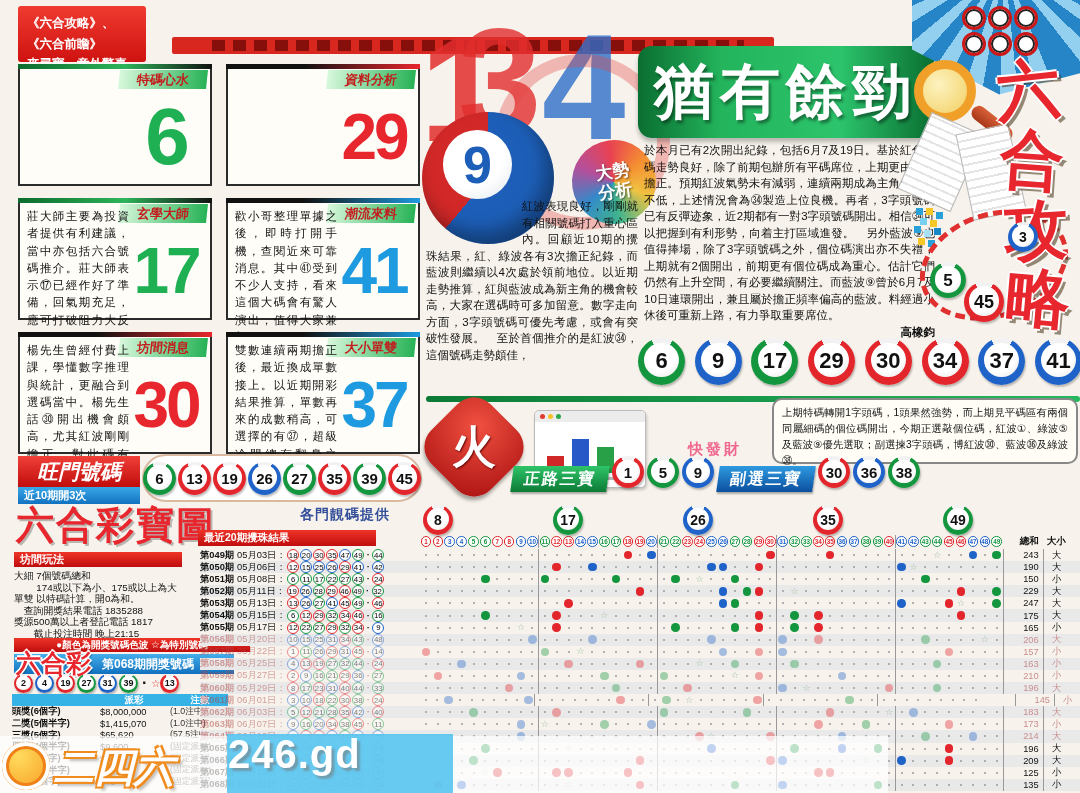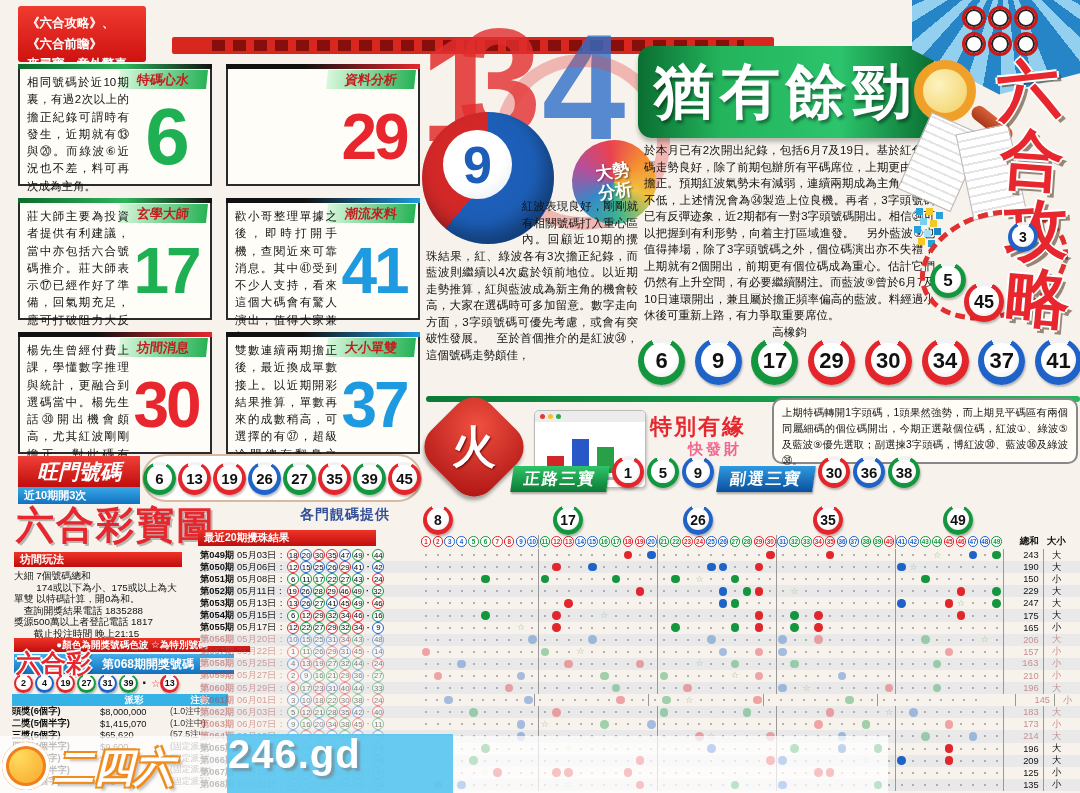--- a/index.html
+++ b/index.html
@@ -50,21 +50,21 @@
   #headline{left:638px;top:46px;width:296px;height:92px;border-radius:14px;
             background:linear-gradient(90deg,#0a6e31,#23b45c 28%,#2cc46c 68%,#0a6e31);
             display:flex;align-items:center;justify-content:center;box-shadow:0 4px 4px rgba(0,0,0,.25);}
   #headline span{color:#fff;font-weight:900;font-size:60px;letter-spacing:6px;text-shadow:2px 3px 3px rgba(0,0,0,.4);}
 
   
   .art{font-size:11.5px;line-height:1.44;text-align:justify;}
   #art-col1{left:426px;top:198px;width:212px;height:136px;}
   #art-col1 .float-spacer{float:left;width:96px;height:44px;}
   #art-colr{left:644px;top:142px;width:291px;height:194px;}
-  #art-author{display:block;text-align:center;font-weight:400;}
+  #art-author{display:block;text-align:right;font-weight:700;}
 
   
   #picks-note{left:424px;top:336px;width:208px;height:62px;border:2px solid #777;border-radius:10px;background:#fffdf6;
               padding:7px 9px;font-size:11.5px;line-height:1.5;}
   #picks-balls{left:638px;top:330px;width:444px;height:62px;display:flex;align-items:center;justify-content:space-between;}
   #green-bar{left:426px;top:396px;width:654px;height:6px;background:linear-gradient(90deg,#0c7a36,#25b85e);border-radius:3px;}
 
   
   #fire{left:424px;top:404px;width:100px;height:86px;display:flex;align-items:center;justify-content:center;}
   #fire .blob{width:84px;height:84px;border-radius:28%;transform:rotate(45deg);
@@ -187,21 +187,20 @@
     <div>來尋寶，意外驚喜伴隨您。</div>
   </div>
   <div class="abs" id="top-bar">
       <i></i>
     </div>
 
   <div class="abs" id="tips">
       <div class="tip" style="left: 0px; top: 0px;">
         <div class="tip-strip" style="background: linear-gradient(90deg, rgb(12, 107, 44), rgb(45, 180, 90) 55%, rgb(17, 17, 17) 100%);"></div>
         <div class="tip-label">特碼心水</div>
-        <div class="tip-text">相同號碼於近10期裏，有過2次以上的擔正紀錄可謂時有發生，近期就有⑬與⑳。而綠波⑥近況也不差，料可再次成為主角。</div>
         <div class="tip-num" style="color: rgb(31, 176, 84); font-size: 80px;">6</div>
       </div>
       <div class="tip" style="left: 208px; top: 0px;">
         <div class="tip-strip" style="background: linear-gradient(90deg, rgb(17, 17, 17) 40%, rgb(232, 38, 45));"></div>
         <div class="tip-label">資料分析</div>
         <div class="tip-num" style="color: rgb(232, 38, 45); font-size: 64px;">29</div>
       </div>
       <div class="tip" style="left: 0px; top: 134px;">
         <div class="tip-strip" style="background: linear-gradient(90deg, rgb(12, 107, 44), rgb(45, 180, 90) 55%, rgb(17, 17, 17) 100%);"></div>
         <div class="tip-label">玄學大師</div>
@@ -342,21 +341,20 @@
       <span class="bar" style="height:17px;background:#d02828;"></span>
       <span class="bar" style="height:34px;background:#2858c8;"></span>
       <span class="bar" style="height:26px;background:#28a048;"></span>
     </div>
     <div class="base">
         <i></i>
         <i></i>
         <i></i>
       </div>
   </div>
-  <div class="abs" id="sp-title">特別有緣</div>
   <div class="abs" id="sp-sub">快發財</div>
   <div class="abs" id="sp-text">上期特碼轉開1字頭碼，1頭果然強勢，而上期見平碼區有兩個同屬細碼的個位碼開出，今期正選敲個位碼，紅波①、綠波⑤及藍波⑨優先選取；副選揀3字頭碼，博紅波㉚、藍波㊱及綠波㊳。</div>
   <div class="abs trio-label" id="trio1-label">正路三寶</div>
   <div class="abs" id="trio1-balls">
       <span class="ball" style="height: 32px; width: 32px; background: conic-gradient(from -25deg, rgb(242, 242, 242) 0deg, rgb(242, 242, 242) 52deg, rgb(226, 38, 44) 52deg, rgb(226, 38, 44) 360deg);">
         <span class="ball-face"></span>
         <span class="ball-num" style="font-size: 15px;">1</span>
       </span>
       <span class="ball" style="height: 32px; width: 32px; background: conic-gradient(from -25deg, rgb(242, 242, 242) 0deg, rgb(242, 242, 242) 52deg, rgb(20, 150, 63) 52deg, rgb(20, 150, 63) 360deg);">
         <span class="ball-face"></span>
@@ -2448,21 +2446,21 @@
         </span>
         <span class="gcell">
           <i class="gmini"></i>
         </span>
         <span class="gcell">
           <i class="gmini"></i>
         </span>
         <span class="gcell">
           <i class="gmini"></i>
         </span>
-        <span class="gsum" style="color: rgb(200, 144, 144); font-family: Liberation Mono, monospace;">163</span>
+        <span class="gsum" style="color: rgb(200, 144, 144);">163</span>
         <span class="gsize" style="color: rgb(200, 144, 144);">小</span>
       </div>
       <div class="grow frow">
         <span class="gcell">
           <i class="gmini"></i>
         </span>
         <span class="gcell">
           <i class="gdot" style="background: rgb(226, 38, 44);"></i>
         </span>
         <span class="gcell">

